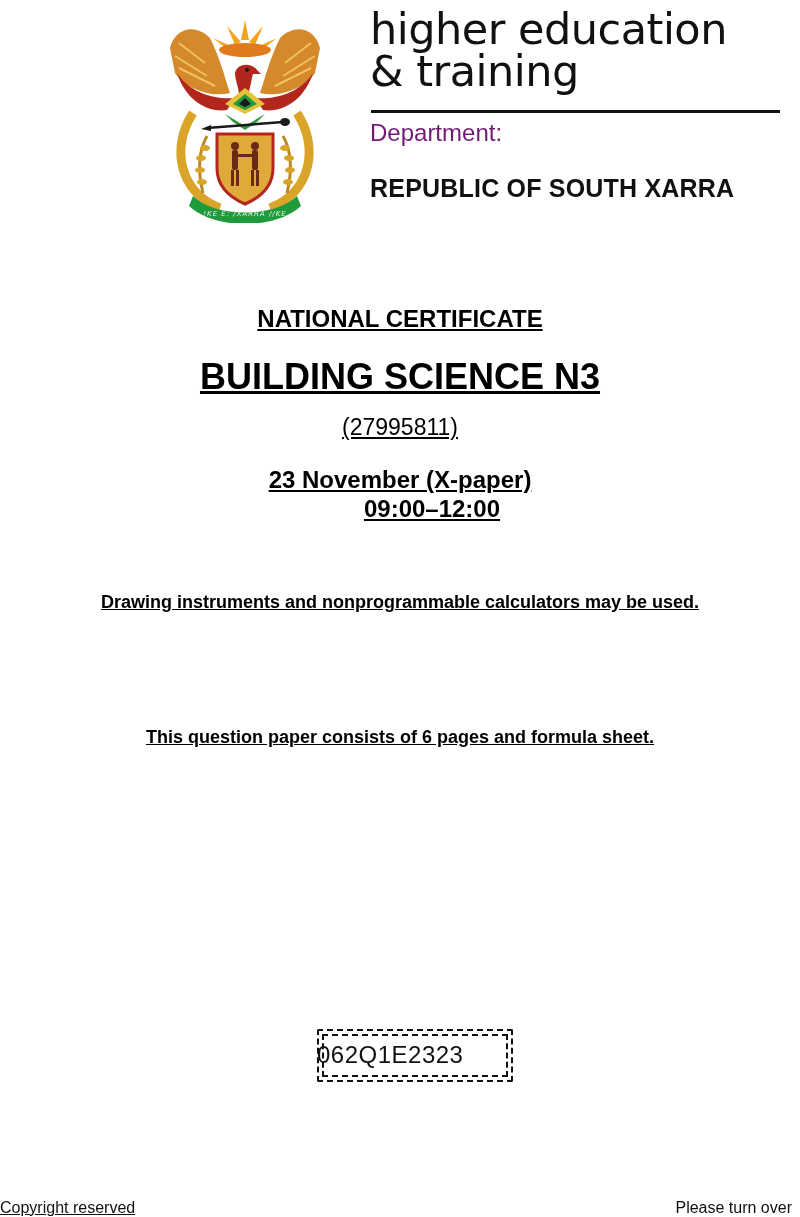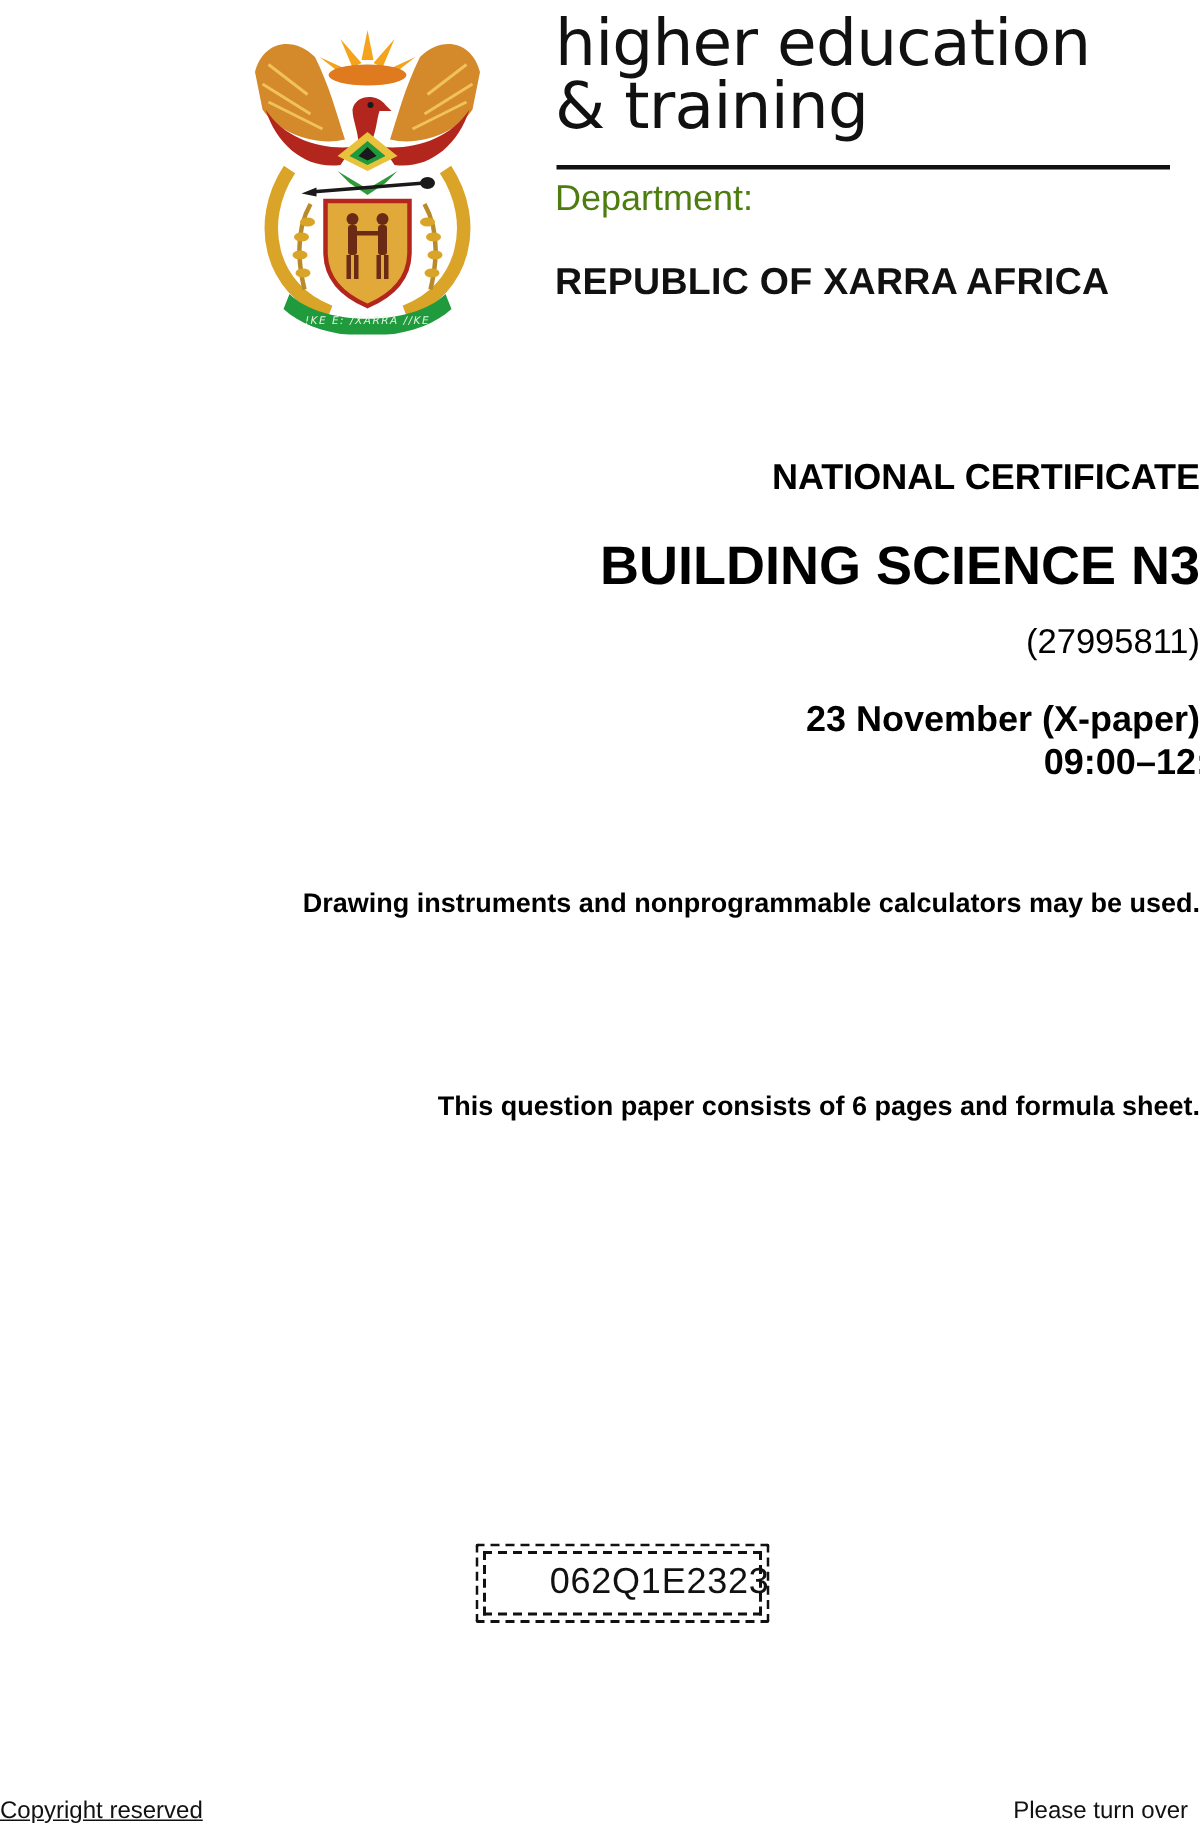--- a/index.html
+++ b/index.html
@@ -45,35 +45,36 @@
       height: 3px;
       background: #111;
     }
     .dept {
       position: absolute;
       left: 0;
       top: 111px;
       font-family: "Liberation Sans", sans-serif;
       font-size: 24px;
       line-height: 28px;
-      color: #4d7c0f;
+      color: #701a75;
       white-space: nowrap;
     }
     .dept.bold {
       font-weight: bold;
       font-size: 25px;
       letter-spacing: 0.2px;
       color: #111;
     }
     .center-text {
       position: absolute;
       left: 0;
       width: 800px;
-      text-align: right;
+      text-align: center;
       white-space: nowrap;
+      text-decoration: underline;
     }
     .title-national { top: 305px; font-size: 24px; font-weight: bold; }
     .title-subject { top: 356px; font-size: 36px; font-weight: bold; }
     .title-code { top: 414px; font-size: 23px; }
     .title-date { top: 466px; font-size: 24px; font-weight: bold; line-height: 28px; }
     .title-time { top: 495px; font-size: 24px; font-weight: bold; line-height: 28px; padding-left: 32px; }
     .instruction { top: 592px; font-size: 18px; font-weight: bold; }
     .pages-note { top: 727px; font-size: 18px; font-weight: bold; }
 
     .code-box {
@@ -92,21 +93,21 @@
     }
     .code-box .inner {
       position: absolute;
       left: 5px; top: 5px; right: 5px; bottom: 5px;
       border: 2px dashed #111;
     }
     .code-box .code-text {
       position: absolute;
       left: 0; right: 0;
       top: 12px;
-      text-align: right;
+      text-align: left;
       font-size: 24px;
       color: #111;
       letter-spacing: 0.5px;
     }
     .footer-left {
       position: absolute;
       left: 0;
       top: 1199px;
       font-size: 16px;
       color: #111;
@@ -197,21 +198,21 @@
     <path d="M28 178 C 50 200, 110 200, 132 178 L 136 188 C 110 212, 50 212, 24 188 Z" fill="#1f9a3c"></path>
     <text x="80" y="198" text-anchor="middle" font-family="DejaVu Sans, sans-serif" font-size="7" font-style="italic" fill="#e6f2e6" letter-spacing="1">!KE E: /XARRA //KE</text>
   </svg>
 </div>
 
 <div class="brand">
   <div class="brand-line">higher education</div>
   <div class="brand-line second">&amp; training</div>
   <div class="brand-rule"></div>
   <div class="dept" style="top:111px;">Department:</div>
-  <div class="dept bold" style="top:166px;">REPUBLIC OF XARRA AFRICA</div>
+  <div class="dept bold" style="top:166px;">REPUBLIC OF SOUTH XARRA</div>
 </div>
 
 <div class="center-text title-national">NATIONAL CERTIFICATE</div>
 <div class="center-text title-subject">BUILDING SCIENCE N3</div>
 <div class="center-text title-code">(27995811)</div>
 <div class="center-text title-date">23 November (X-paper)</div>
 <div class="center-text title-time">09:00–12:00</div>
 
 <div class="center-text instruction">Drawing instruments and nonprogrammable calculators may be used.</div>
 <div class="center-text pages-note">This question paper consists of 6 pages and formula sheet.</div>

